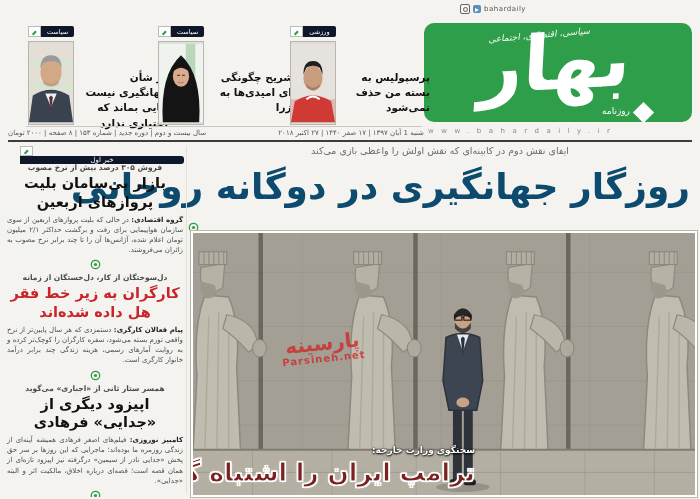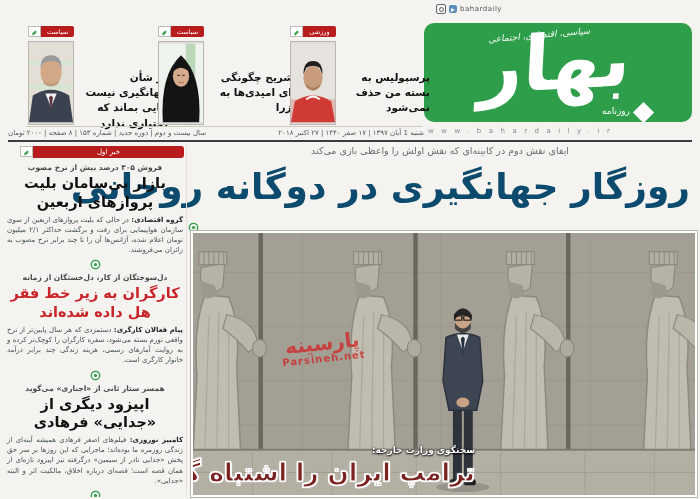--- a/index.html
+++ b/index.html
@@ -1,20 +1,20 @@
 <!DOCTYPE html>
 <html lang="fa"><head>
 <meta charset="utf-8">
 <style>
   html,body{margin:0;padding:0;}
   body{background:#e9e8e4;font-family:"DejaVu Sans",sans-serif;}
   #page{position:relative;width:700px;height:499px;background:#f4f3ef;overflow:hidden;
         margin:0 auto;direction:rtl;}
   
-  .social{position:absolute;left:436px;top:4px;display:flex;direction:ltr;align-items:center;gap:3px;}
+  .social{position:absolute;left:460px;top:4px;display:flex;direction:ltr;align-items:center;gap:3px;}
   .social .txt{font-size:7px;color:#555;letter-spacing:.5px;}
   .sq{width:8px;height:8px;border:1px solid #666;border-radius:2px;position:relative;}
   .sq.cam::after{content:"";position:absolute;left:2px;top:2px;width:3px;height:3px;border:1px solid #666;border-radius:50%;}
   .sq.tg{border:none;background:#5a8db8;}
   .sq.tg::after{content:"";position:absolute;left:2px;top:2.5px;border-left:4px solid #fff;border-top:2px solid transparent;border-bottom:2px solid transparent;}
   
   .masthead{position:absolute;left:424px;top:23px;width:268px;height:99px;background:#2e9e4a;
             border-radius:10px;overflow:hidden;}
   .masthead .tagline{position:absolute;left:64px;top:7px;color:#fff;font-size:9px;font-style:italic;
             transform:rotate(-5deg);white-space:nowrap;opacity:.95;}
@@ -22,40 +22,40 @@
             font-size:76px;font-weight:bold;line-height:1.2;transform:skewX(-6deg) rotate(-3deg);}
   .masthead .paper-word{position:absolute;left:178px;bottom:6px;color:#fff;font-size:9px;}
   .masthead .diamond{position:absolute;left:212px;bottom:2px;width:15px;height:15px;background:#fff;transform:rotate(45deg);}
   .url-row{position:absolute;left:428px;top:127px;width:262px;overflow:hidden;white-space:nowrap;
            direction:ltr;font-size:7px;color:#8a8a8a;letter-spacing:7.5px;}
   
   .teaser{position:absolute;top:26px;width:140px;height:102px;}
   .teaser .tagrow{position:absolute;left:0;top:0;display:flex;direction:ltr;height:11px;width:46px;}
   .tag-iconbox{width:13px;height:11px;background:#fff;border:1px solid #bbb;box-sizing:border-box;
            display:flex;align-items:center;justify-content:center;}
-  .tag-pill{flex:1;background:#b91c1c;color:#fff;font-size:6.5px;display:flex;align-items:center;
+  .tag-pill{flex:1;background:#0f172a;color:#fff;font-size:6.5px;display:flex;align-items:center;
            justify-content:center;border-radius:0 2px 2px 0;}
   .teaser .photo{position:absolute;left:0;top:15px;width:46px;height:84px;border:1px solid #b9b6ae;
            background:#ddd;box-sizing:border-box;overflow:hidden;}
   .teaser .photo svg{display:block;width:100%;height:100%;}
   .teaser .title{position:absolute;right:0;top:44px;width:88px;font-size:10.5px;font-weight:bold;
            color:#111;line-height:1.45;text-align:right;}
   
   .rule-thin{position:absolute;left:26px;top:126px;width:396px;height:1px;background:#ccc9c1;}
   .dateline{position:absolute;left:8px;top:129px;width:416px;display:flex;justify-content:space-between;
            font-size:7px;color:#555;}
   .rule-strong{position:absolute;left:8px;top:140px;width:684px;height:2px;background:#3c3c3c;}
   
   .lead-wrap{position:absolute;left:190px;right:10px;top:145px;text-align:center;}
   .lead-kicker{font-size:9.5px;color:#6b6b6b;margin-bottom:10px;}
   .lead-headline{font-size:36px;font-weight:bold;color:#0c4a6e;white-space:nowrap;line-height:1.15;}
   .leaf-dot{position:absolute;left:188px;top:218px;}
   
   .leftcol{position:absolute;left:6px;top:144px;width:178px;height:353px;overflow:hidden;}
-  .sec-head{display:flex;direction:ltr;height:12px;margin:2px 0 5px 14px;}
+  .sec-head{display:flex;direction:ltr;height:12px;margin:2px 0 5px 14px;flex-direction:column;}
   .sec-head .tag-pill{font-size:7px;border-radius:0 3px 3px 0;}
   .art{text-align:center;}
   .art .kicker{font-size:7.5px;font-weight:bold;color:#4a4a4a;margin:2px 0 2px;}
   .art .hl{font-size:14.5px;font-weight:bold;line-height:1.3;color:#111;margin:0 2px 3px;}
   .art .hl.red{color:#c8242a;}
   .art .body{font-size:7px;line-height:1.45;color:#44504b;text-align:justify;direction:rtl;margin:0 1px;}
   .art .body b{color:#222;}
   .divider{display:flex;justify-content:center;margin:4px 0 3px;}
   .vsep{position:absolute;left:186px;top:146px;width:1px;height:348px;background:#e3e1da;}
   

